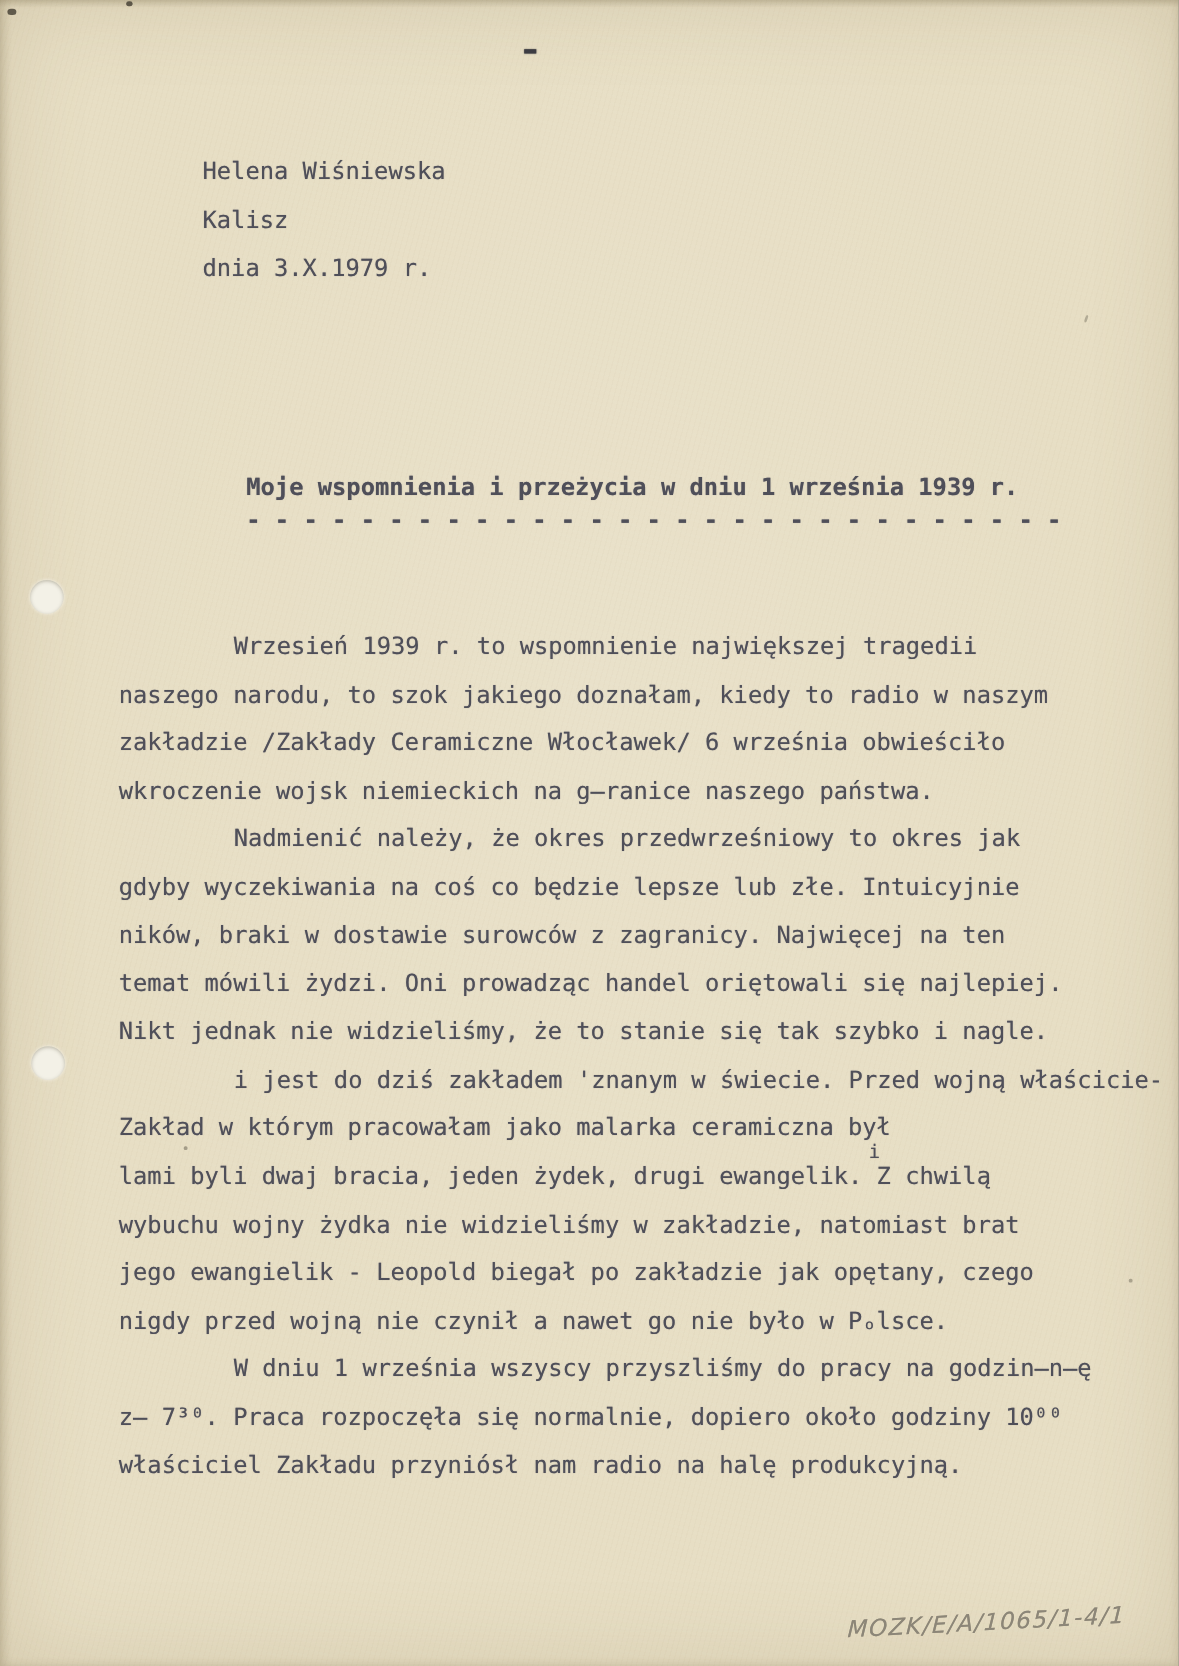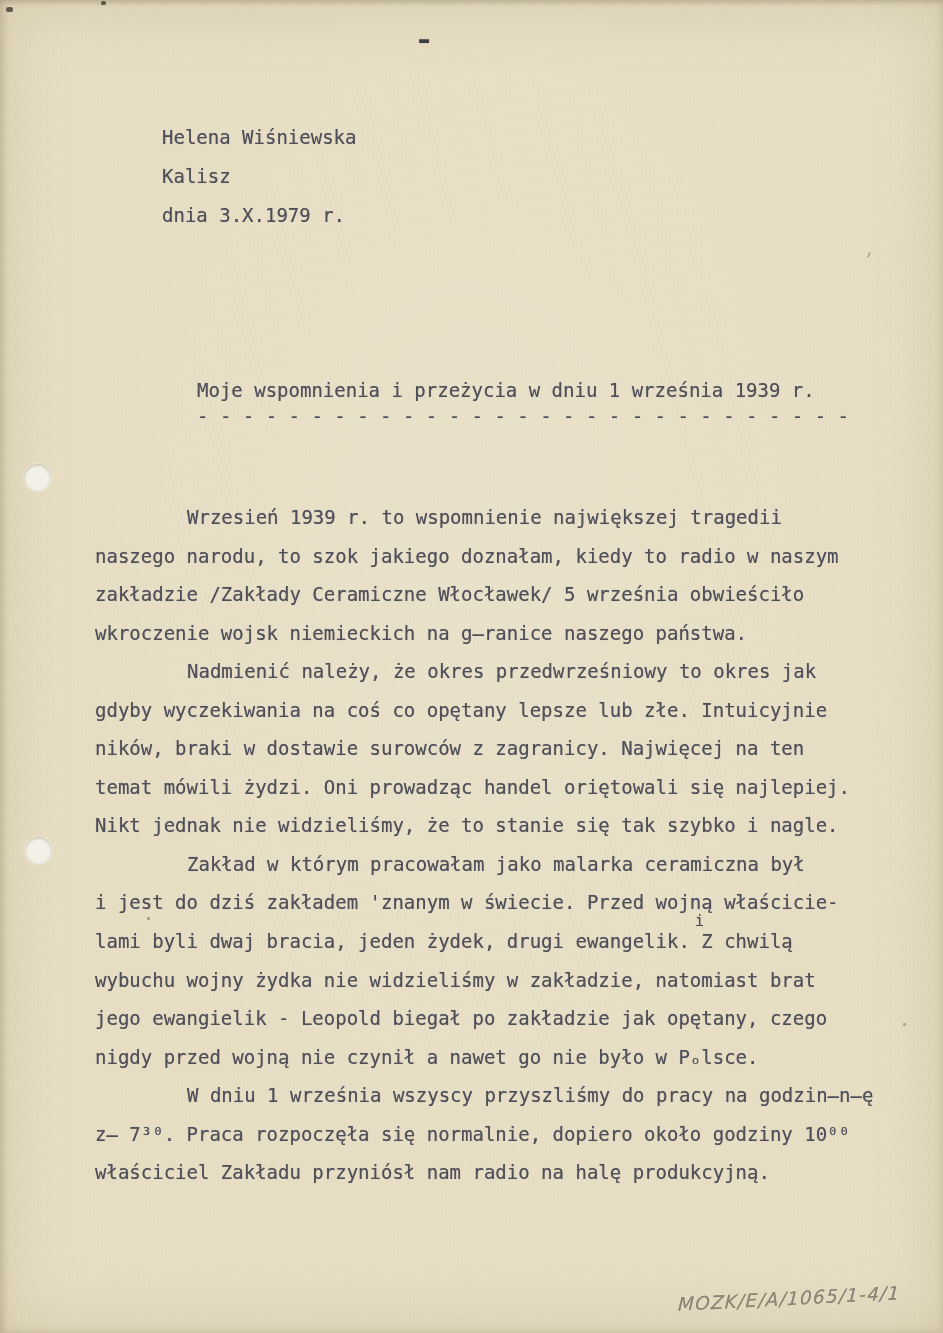--- a/index.html
+++ b/index.html
@@ -23,21 +23,21 @@
     color: #4f4f59;
     font-size: 19px;
     text-shadow: 0 0 0.7px rgba(70,70,88,0.55);
   }
   .line { height: 38.55px; white-space: pre; }
   .para > .line:first-child { text-indent: 92px; }
 
   .header-block { position: absolute; left: 162px; top: 126px; }
   .header-block .line { height: 39px; }
 
-  .title-block { position: absolute; left: 197px; top: 379px; }
+  .title-block { position: absolute; left: 197px; top: 379px; font-weight: bold; }
   .title-underline { display: block; margin-top: 4px; white-space: pre; }
 
   .body-block { position: absolute; left: 95px; top: 470px; width: 830px; margin-top: 36px; }
 
   .page-marker {
     position: absolute; left: 417px; top: 26px;
     font-size: 24px; font-weight: 700; color: #3c3c42;
     transform: scaleX(1.3);
     text-shadow: 0 0 1px rgba(40,40,45,0.8);
   }
@@ -99,33 +99,33 @@
 
   <div class="title-block typewriter">
     <span>Moje wspomnienia i przeżycia w dniu 1 września 1939 r.</span>
     <span class="title-underline">- - - - - - - - - - - - - - - - - - - - - - - - - - - - -</span>
   </div>
 
   <div class="body-block typewriter">
     <div class="para">
         <div class="line">Wrzesień 1939 r. to wspomnienie największej tragedii</div>
         <div class="line">naszego narodu, to szok jakiego doznałam, kiedy to radio w naszym</div>
-        <div class="line">zakładzie /Zakłady Ceramiczne Włocławek/ 5 września obwieściło</div>
+        <div class="line">zakładzie /Zakłady Ceramiczne Włocławek/ 6 września obwieściło</div>
         <div class="line">wkroczenie wojsk niemieckich na g̶ranice naszego państwa.</div>
       </div>
     <div class="para">
         <div class="line">Nadmienić należy, że okres przedwrześniowy to okres jak</div>
-        <div class="line">gdyby wyczekiwania na coś co opętany lepsze lub złe. Intuicyjnie</div>
+        <div class="line">gdyby wyczekiwania na coś co będzie lepsze lub złe. Intuicyjnie</div>
         <div class="line">ników, braki w dostawie surowców z zagranicy. Najwięcej na ten</div>
         <div class="line">temat mówili żydzi. Oni prowadząc handel oriętowali się najlepiej.</div>
         <div class="line">Nikt jednak nie widzieliśmy, że to stanie się tak szybko i nagle.</div>
       </div>
     <div class="para">
+        <div class="line">i jest do dziś zakładem 'znanym w świecie. Przed wojną właścicie-</div>
         <div class="line">Zakład w którym pracowałam jako malarka ceramiczna był</div>
-        <div class="line">i jest do dziś zakładem 'znanym w świecie. Przed wojną właścicie-</div>
         <div class="line">lami byli dwaj bracia, jeden żydek, drugi ewangelik. Z chwilą</div>
         <div class="line">wybuchu wojny żydka nie widzieliśmy w zakładzie, natomiast brat</div>
         <div class="line">jego ewangielik - Leopold biegał po zakładzie jak opętany, czego</div>
         <div class="line">nigdy przed wojną nie czynił a nawet go nie było w Pₒlsce.</div>
       </div>
     <div class="para">
         <div class="line">W dniu 1 września wszyscy przyszliśmy do pracy na godzin̶n̶ę</div>
         <div class="line">z̶ 7³⁰. Praca rozpoczęła się normalnie, dopiero około godziny 10⁰⁰</div>
         <div class="line">właściciel Zakładu przyniósł nam radio na halę produkcyjną.</div>
       </div>

